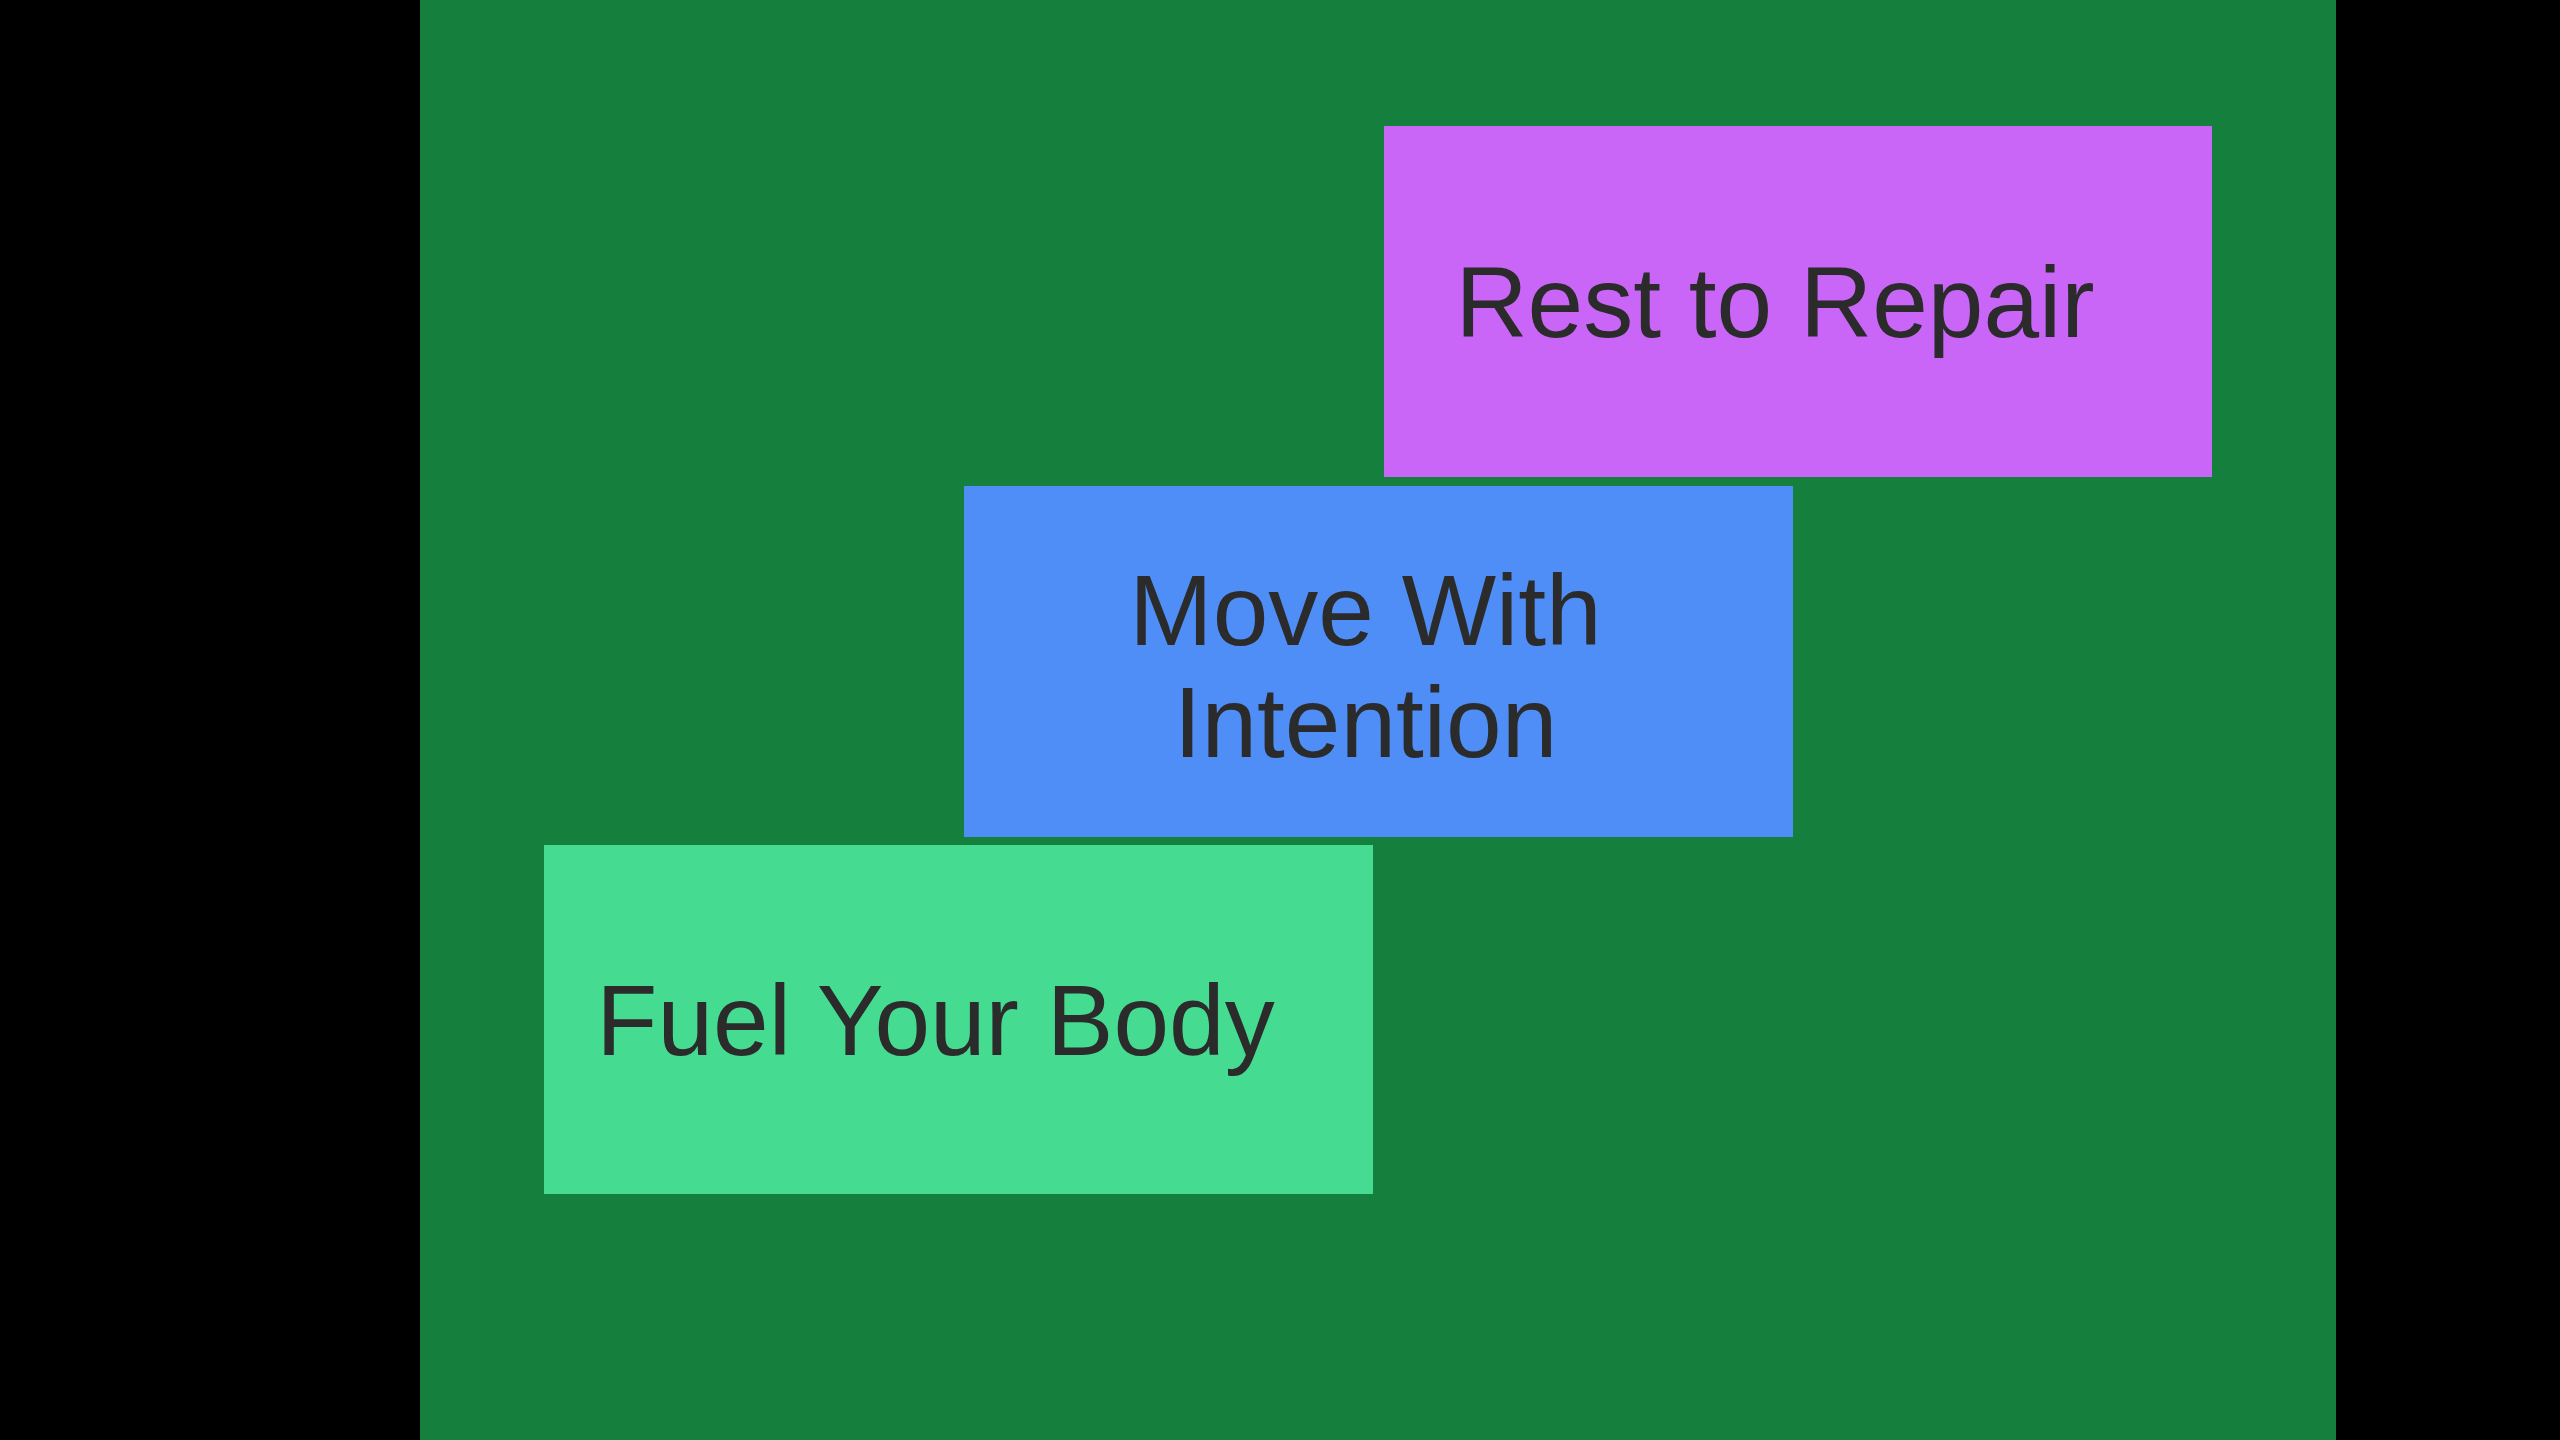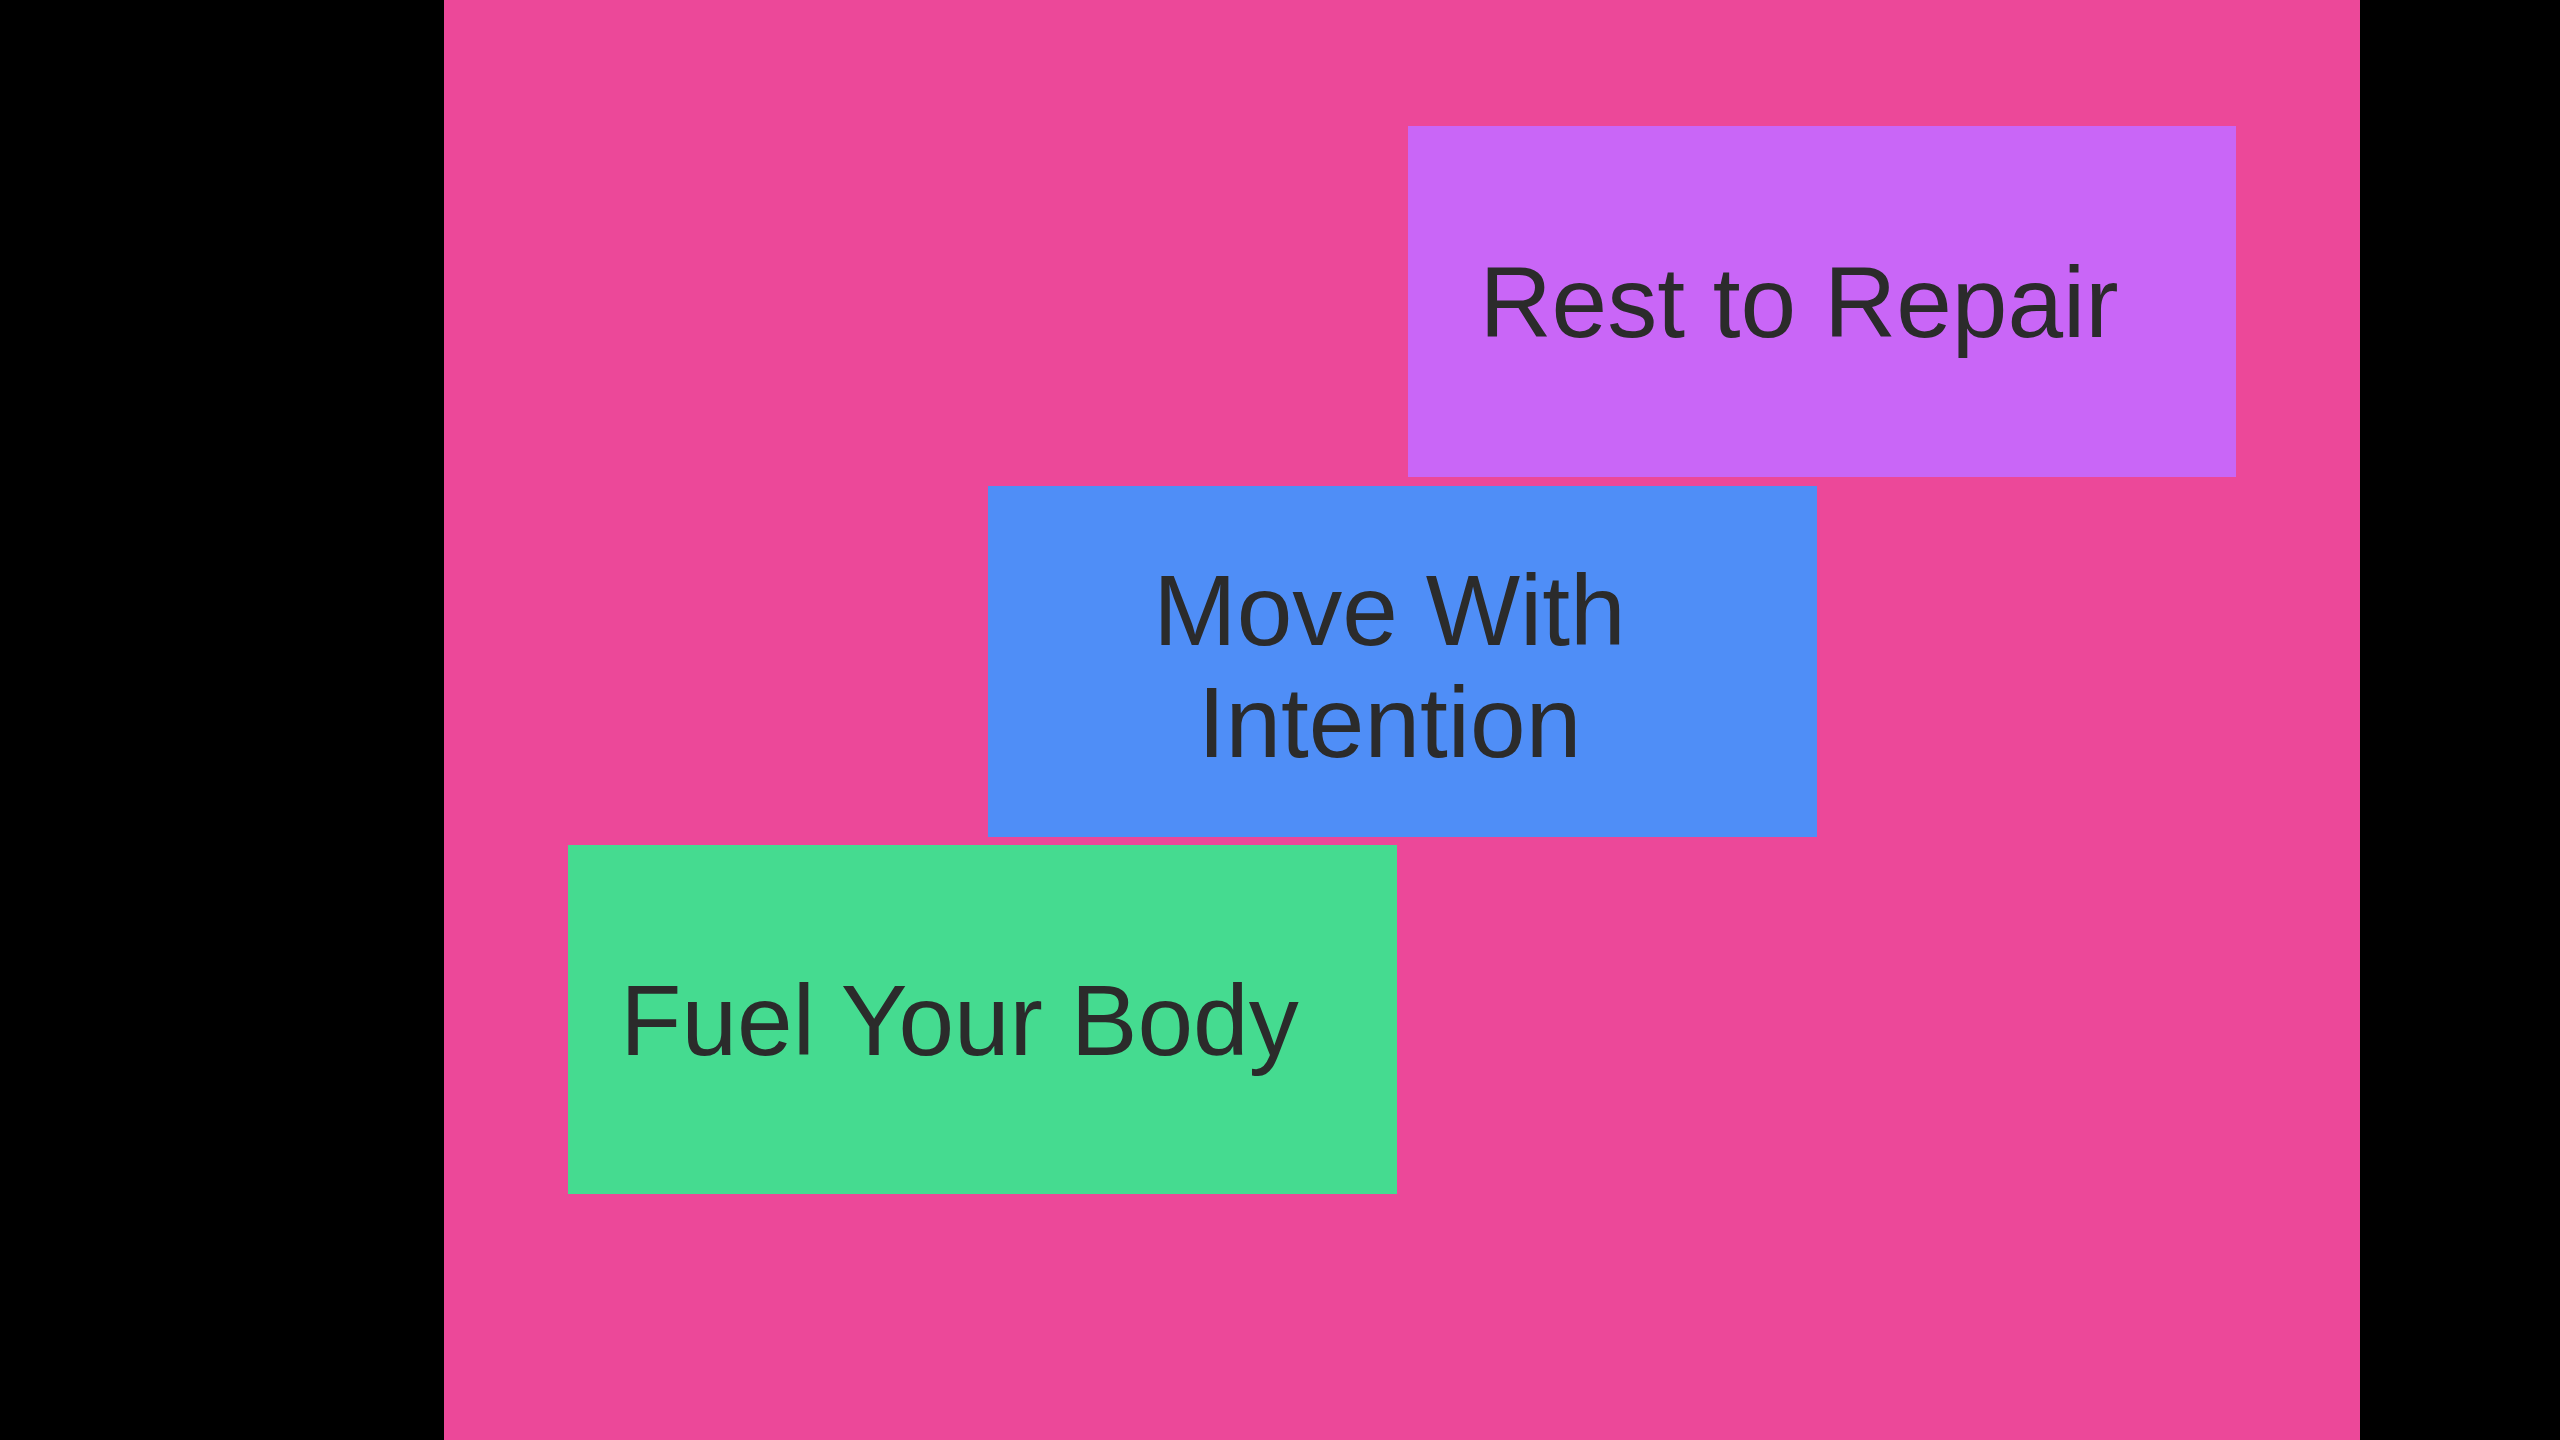--- a/index.html
+++ b/index.html
@@ -25,25 +25,25 @@
     top: 0;
     height: 1440px;
     background: #000000;
   }
   .letterbox.left  { left: 0;    width: 428px; }
   .letterbox.right { left: 2344px; width: 216px; }
 
   
   #canvas {
     position: absolute;
-    left: 444px;
+    left: 420px;
     top: 0;
     width: 1916px;
     height: 1440px;
-    background: #ec4899;
+    background: #15803d;
     overflow: hidden;
   }
 
   .pillar {
     position: absolute;
     display: flex;
     align-items: center;
     justify-content: center;
     text-align: center;
     box-sizing: border-box;

